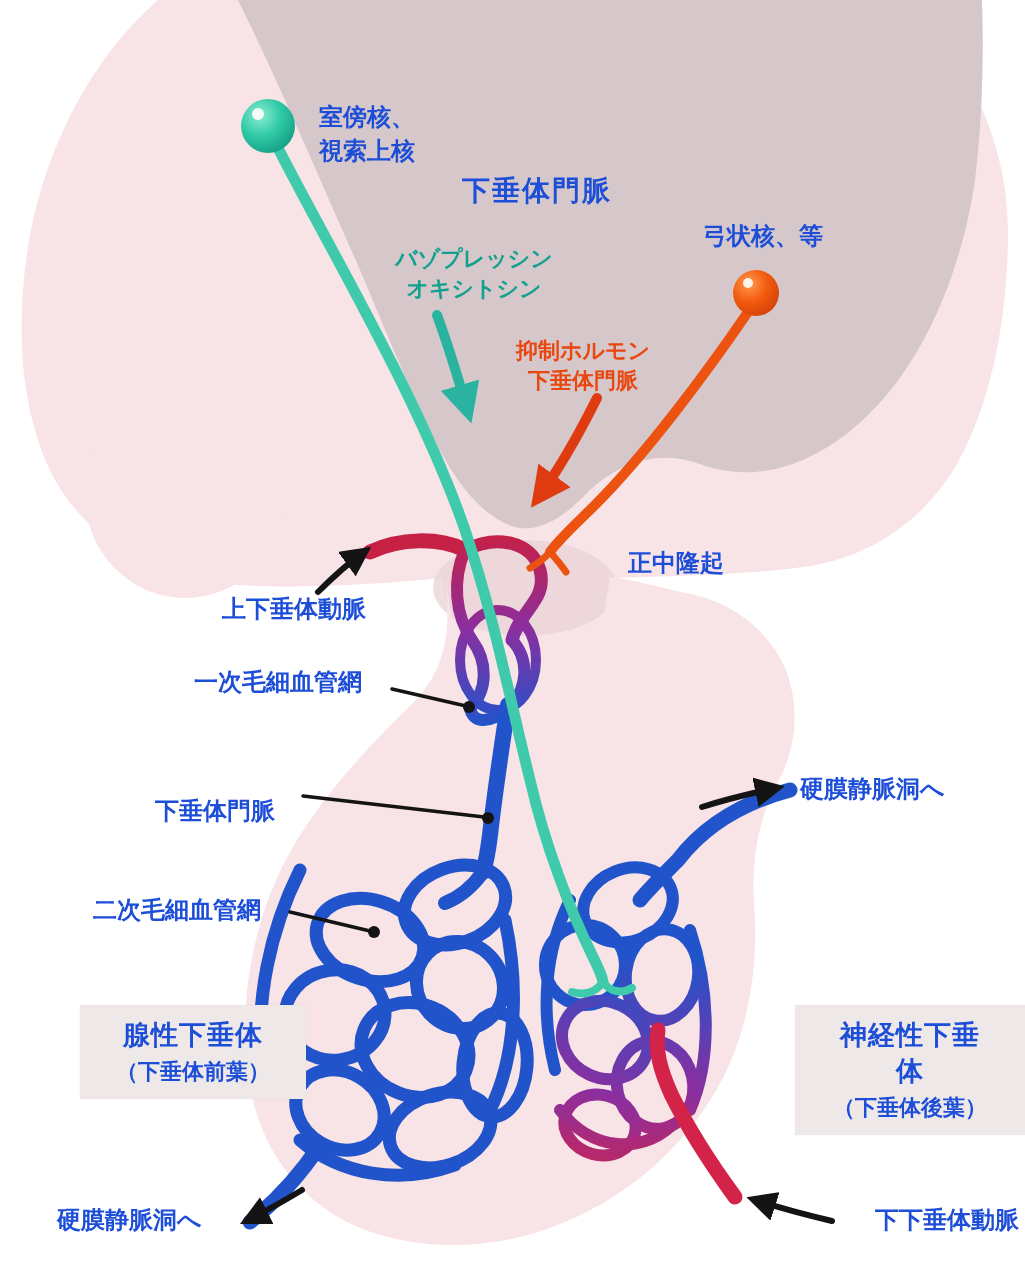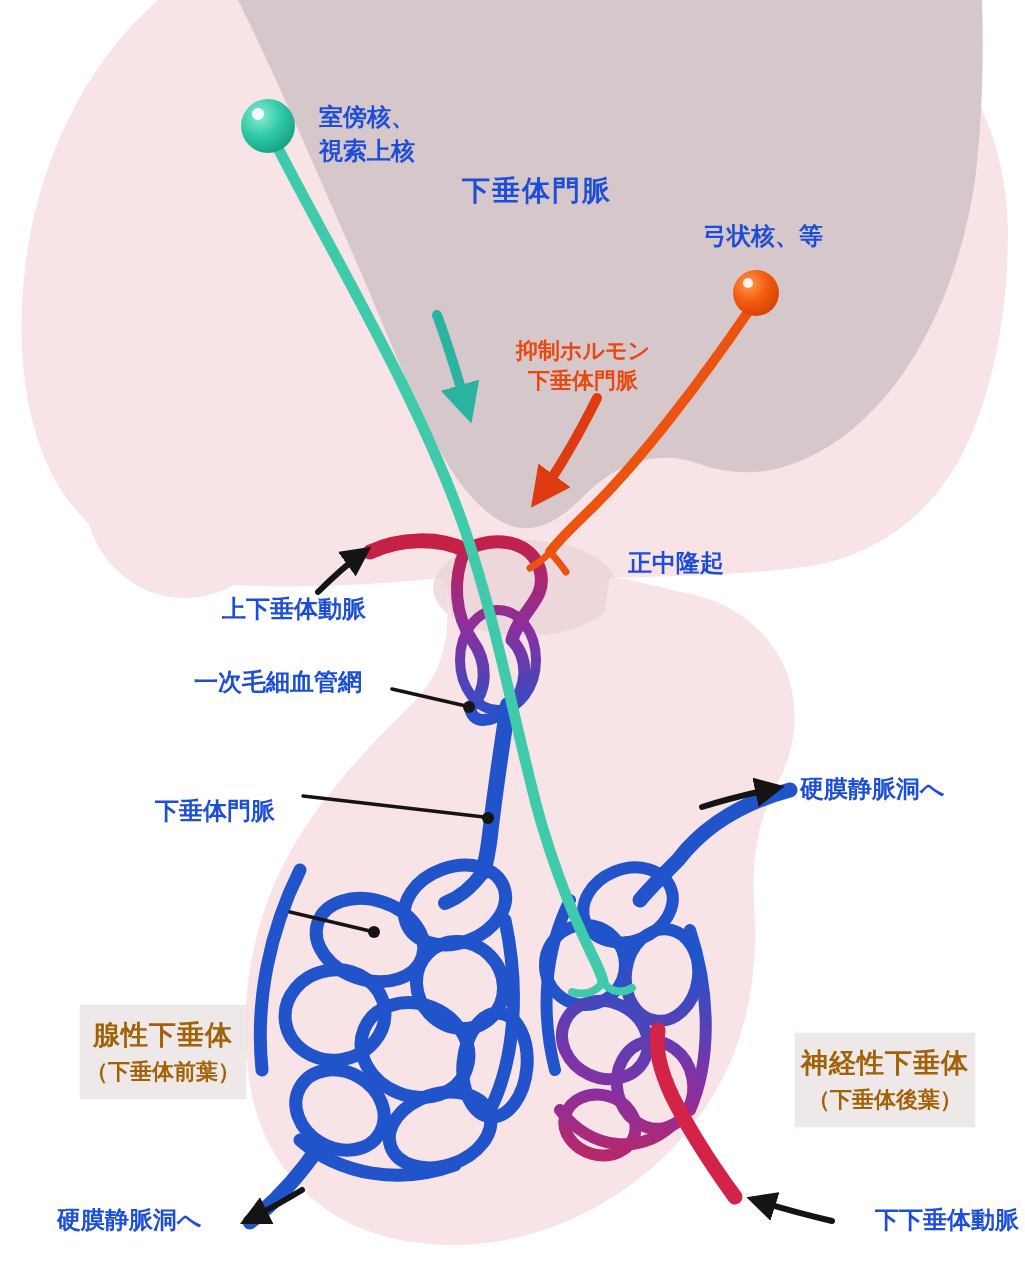--- a/index.html
+++ b/index.html
@@ -7,21 +7,21 @@
     position:relative;width:1025px;height:1280px;background:#ffffff;overflow:hidden;
     font-family:"Liberation Sans","DejaVu Sans",sans-serif;color:#1a1a1a;
   }
   svg.art{position:absolute;left:0;top:0;width:1025px;height:1280px;}
   .lbl{position:absolute;font-size:24px;font-weight:600;line-height:1.4;white-space:nowrap;color:#1d4ed8;}
   .lbl.title{font-size:28px;font-weight:800;letter-spacing:2px;}
   .lbl.hormone{font-size:22px;font-weight:800;text-align:center;line-height:1.35;}
   .teal-text{color:#12a18e;}
   .orange-text{color:#e8470f;}
   .region-box{
-    position:absolute;background:#eee8e8;padding:12px 6px;text-align:center;color:#a16207;
+    position:absolute;background:#eee8e8;padding:12px 36px;text-align:center;color:#1d4ed8;
     box-shadow:0 0 0 1px rgba(0,0,0,0.02);
   }
   .region-box .main{font-size:27px;font-weight:800;letter-spacing:1px;}
   .region-box .sub{font-size:22px;font-weight:700;margin-top:4px;}
 </style>
 </head>
 <body>
 
 <div class="stage">
 
@@ -193,44 +193,49 @@
 
   <div class="lbl" style="left:319px;top:100px;">
     <div>室傍核、</div>
     <div>視索上核</div>
   </div>
 
   <div class="lbl title" style="left:462px;top:171px;">下垂体門脈</div>
 
   <div class="lbl" style="left:703px;top:219px;">弓状核、等</div>
 
+  <div class="lbl hormone teal-text" style="left:385px;top:244px;width:178px;">
+    <div>バゾプレッシン</div>
+    <div>オキシトシン</div>
+  </div>
 
   <div class="lbl hormone orange-text" style="left:512px;top:336px;width:142px;">
     <div>抑制ホルモン</div>
     <div>下垂体門脈</div>
   </div>
 
   <div class="lbl" style="left:628px;top:546px;">正中隆起</div>
 
   <div class="lbl" style="left:222px;top:592px;">上下垂体動脈</div>
 
   <div class="lbl" style="left:194px;top:665px;">一次毛細血管網</div>
 
   <div class="lbl" style="left:155px;top:794px;">下垂体門脈</div>
 
+  <div class="lbl" style="left:93px;top:893px;">二次毛細血管網</div>
 
   <div class="lbl" style="left:800px;top:772px;">硬膜静脈洞へ</div>
 
   <div class="lbl" style="left:57px;top:1203px;">硬膜静脈洞へ</div>
 
   <div class="lbl" style="left:838px;top:1203px;margin-left:37px;">下下垂体動脈</div>
 
   <div class="region-box" style="left:80px;top:1005px;">
     <div class="main">腺性下垂体</div>
     <div class="sub">（下垂体前葉）</div>
   </div>
 
-  <div class="region-box" style="left:795px;top:1005px;margin-top:28px;">
+  <div class="region-box" style="left:795px;top:1005px;">
     <div class="main">神経性下垂体</div>
     <div class="sub">（下垂体後葉）</div>
   </div>
 
 </div>
 
 </body></html>

